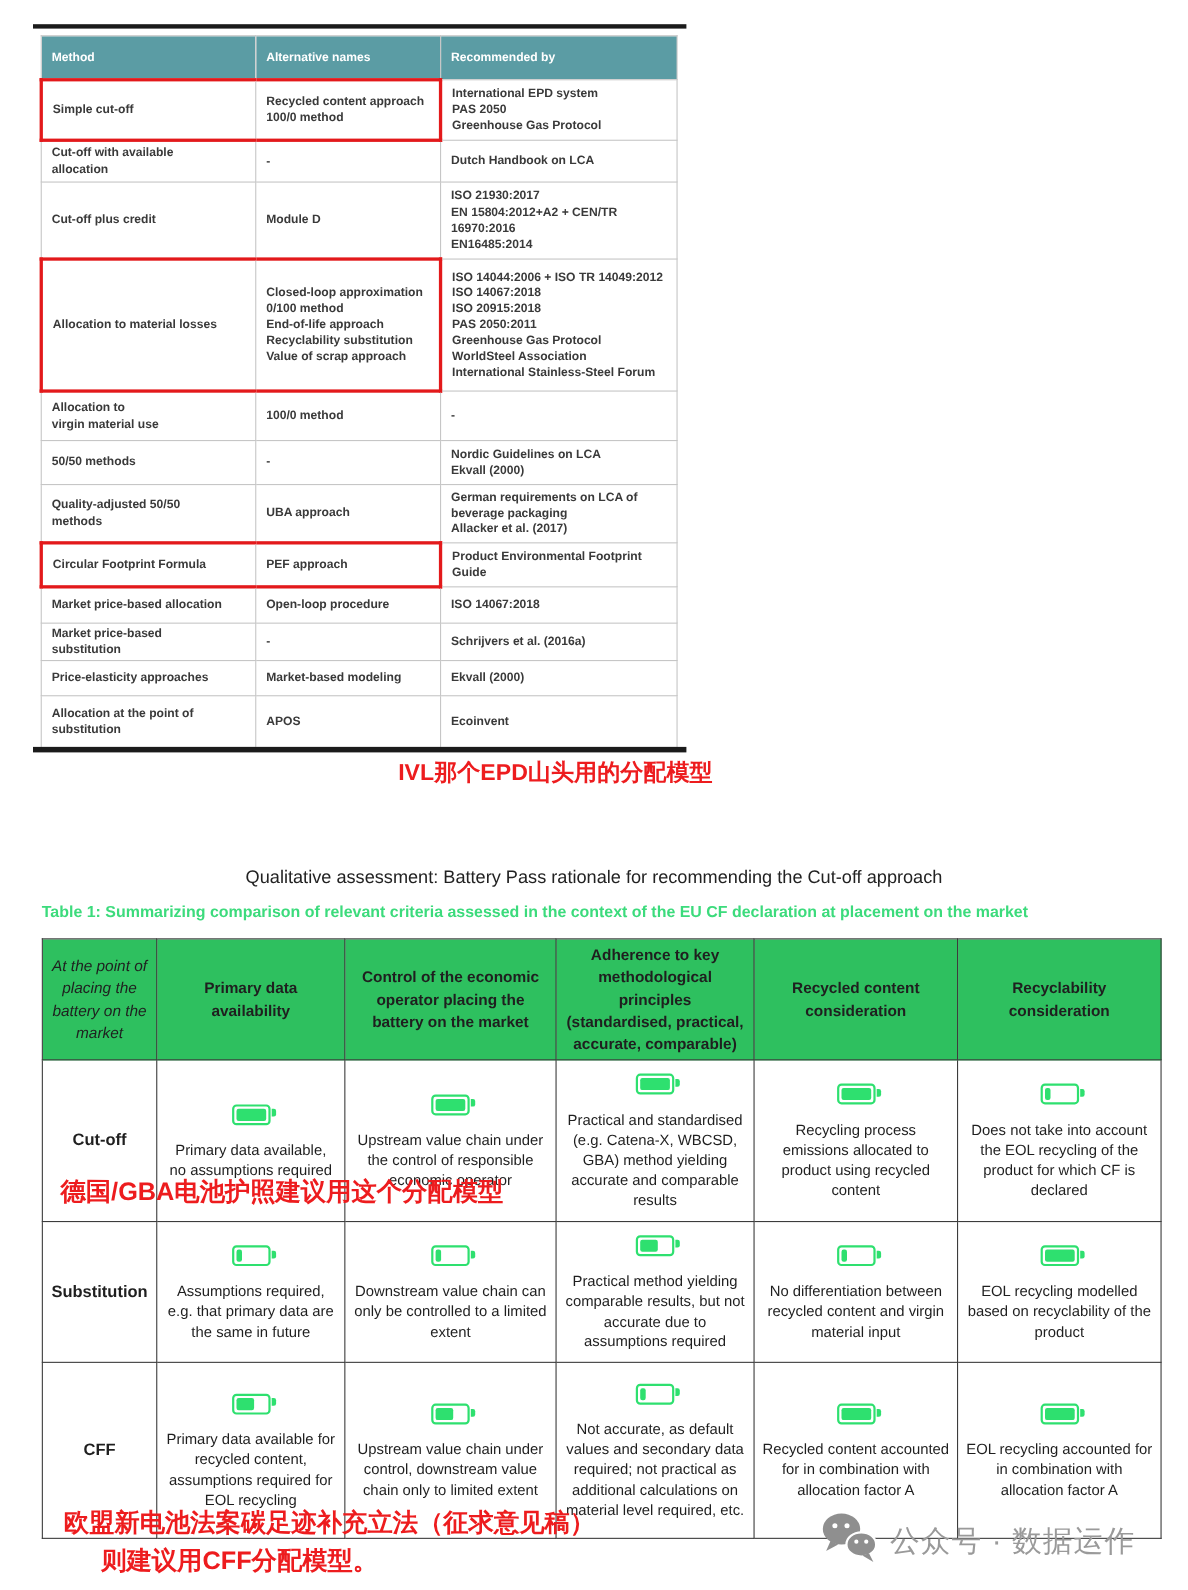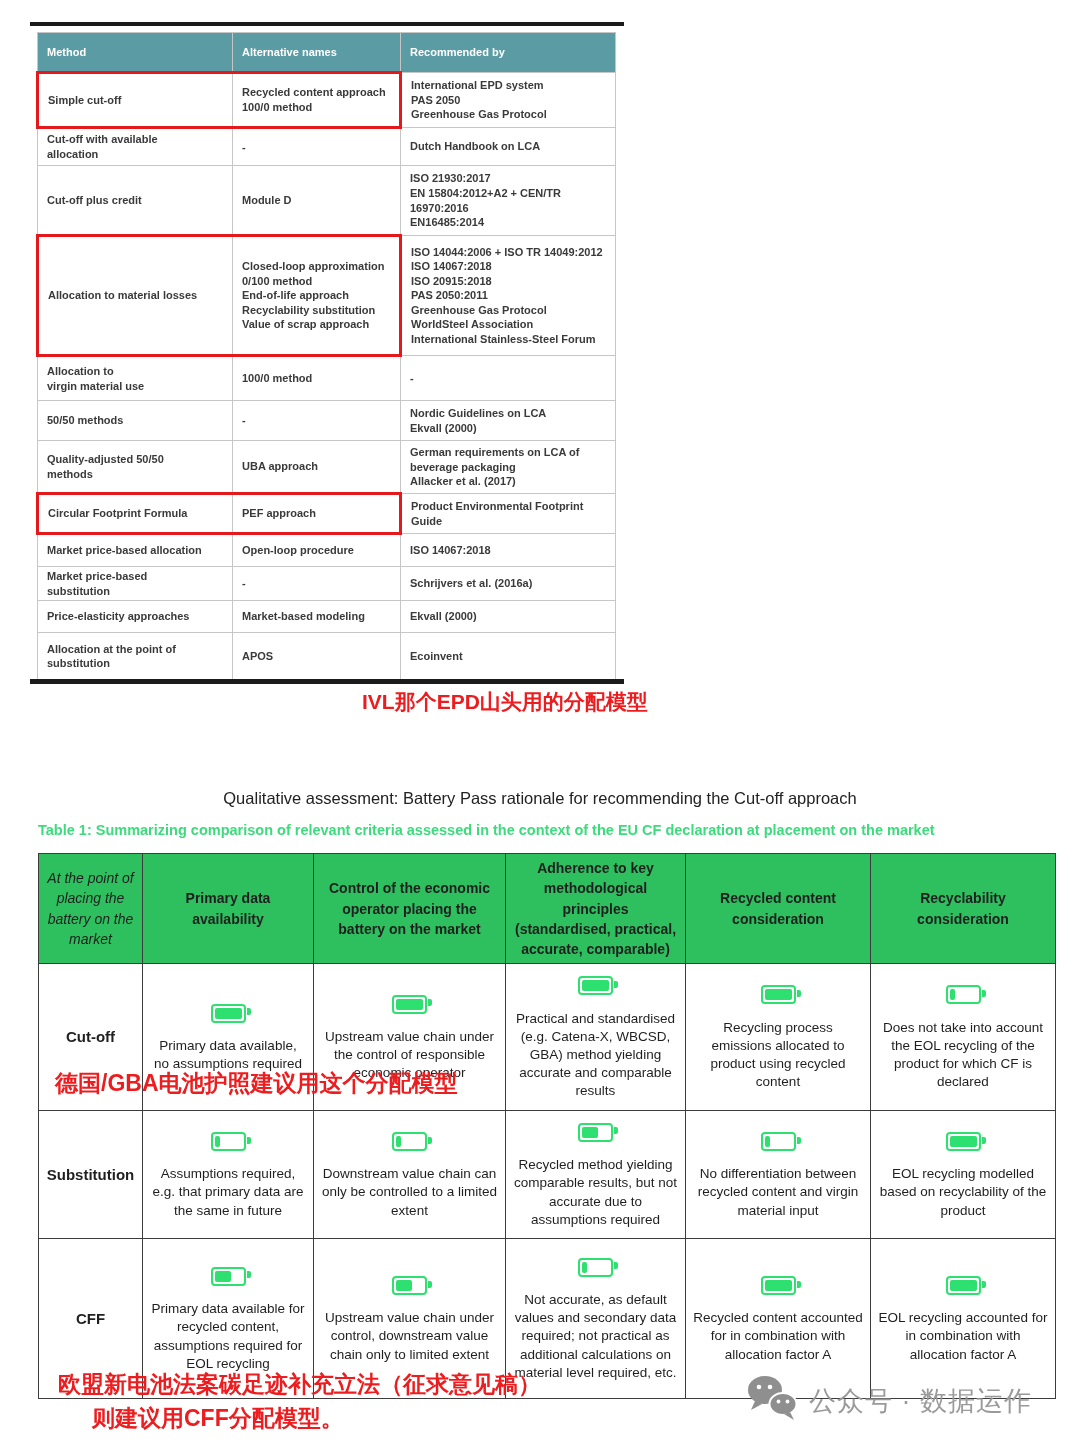--- a/index.html
+++ b/index.html
@@ -217,21 +217,21 @@
       <td>
         <span class="battery" data-level="low"><span class="fill"></span></span>
         <div>Assumptions required, e.g. that primary data are the same in future</div>
       </td>
       <td>
         <span class="battery" data-level="low"><span class="fill"></span></span>
         <div>Downstream value chain can only be controlled to a limited extent</div>
       </td>
       <td>
         <span class="battery" data-level="medium"><span class="fill"></span></span>
-        <div>Recycled method yielding comparable results, but not accurate due to assumptions required</div>
+        <div>Practical method yielding comparable results, but not accurate due to assumptions required</div>
       </td>
       <td>
         <span class="battery" data-level="low"><span class="fill"></span></span>
         <div>No differentiation between recycled content and virgin material input</div>
       </td>
       <td>
         <span class="battery" data-level="full"><span class="fill"></span></span>
         <div>EOL recycling modelled based on recyclability of the product</div>
       </td>
     </tr>

